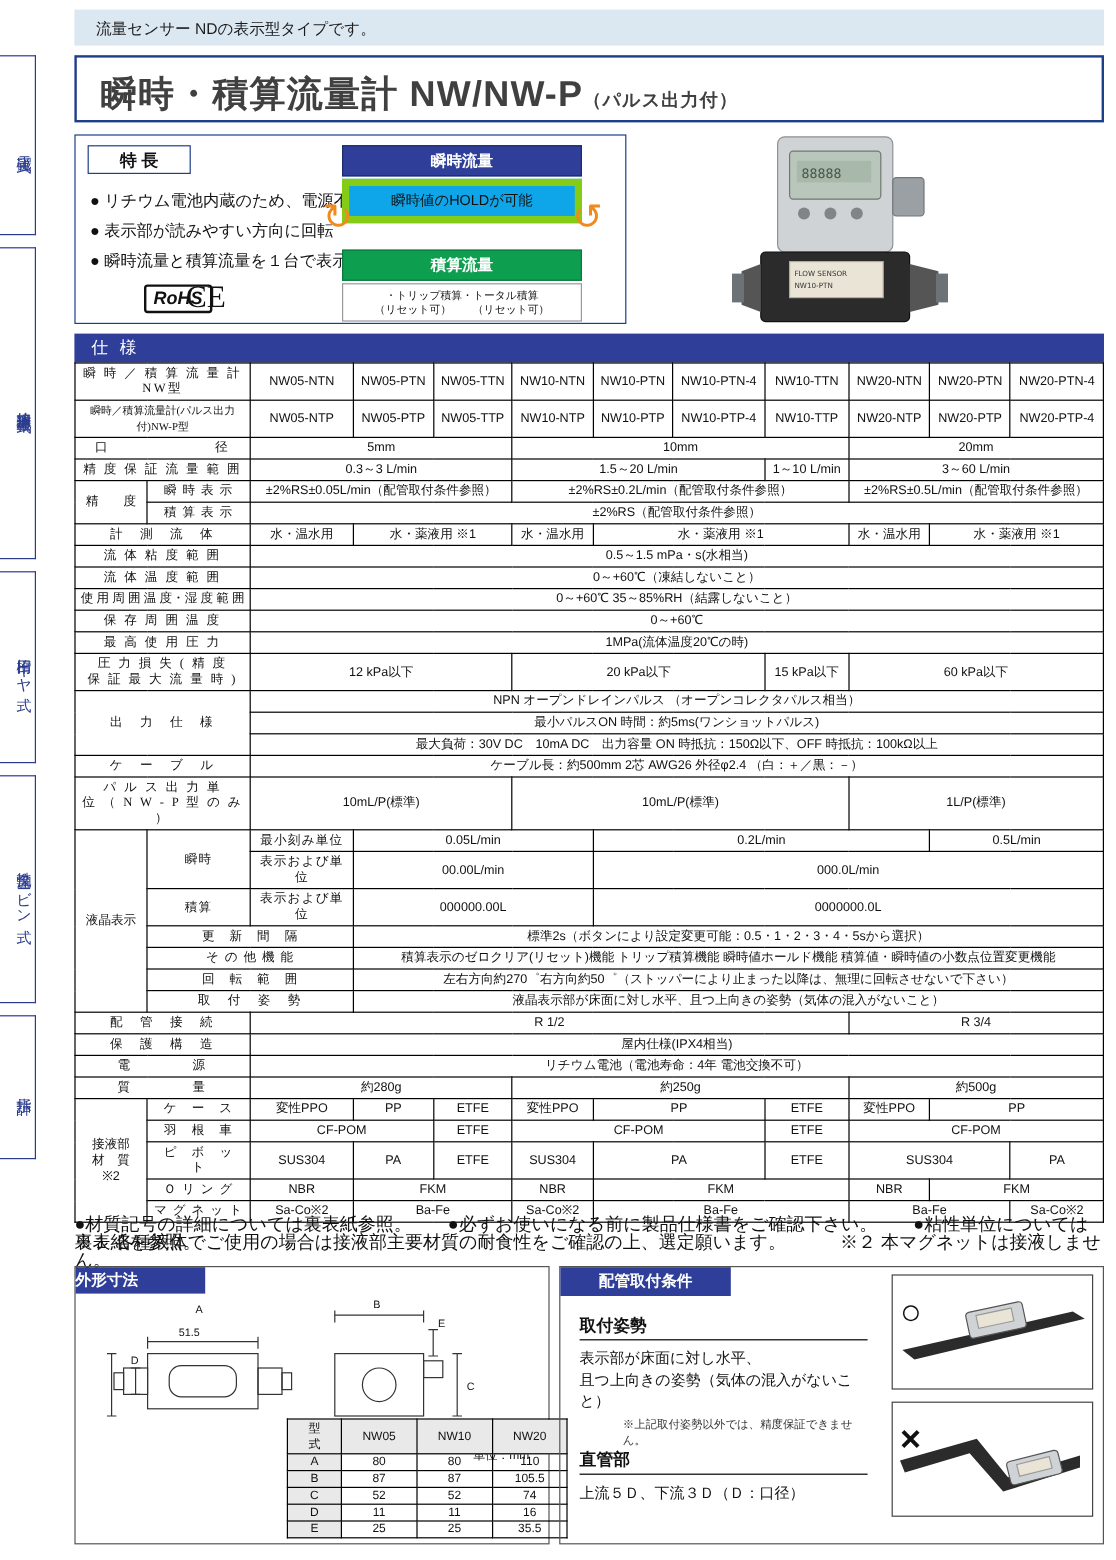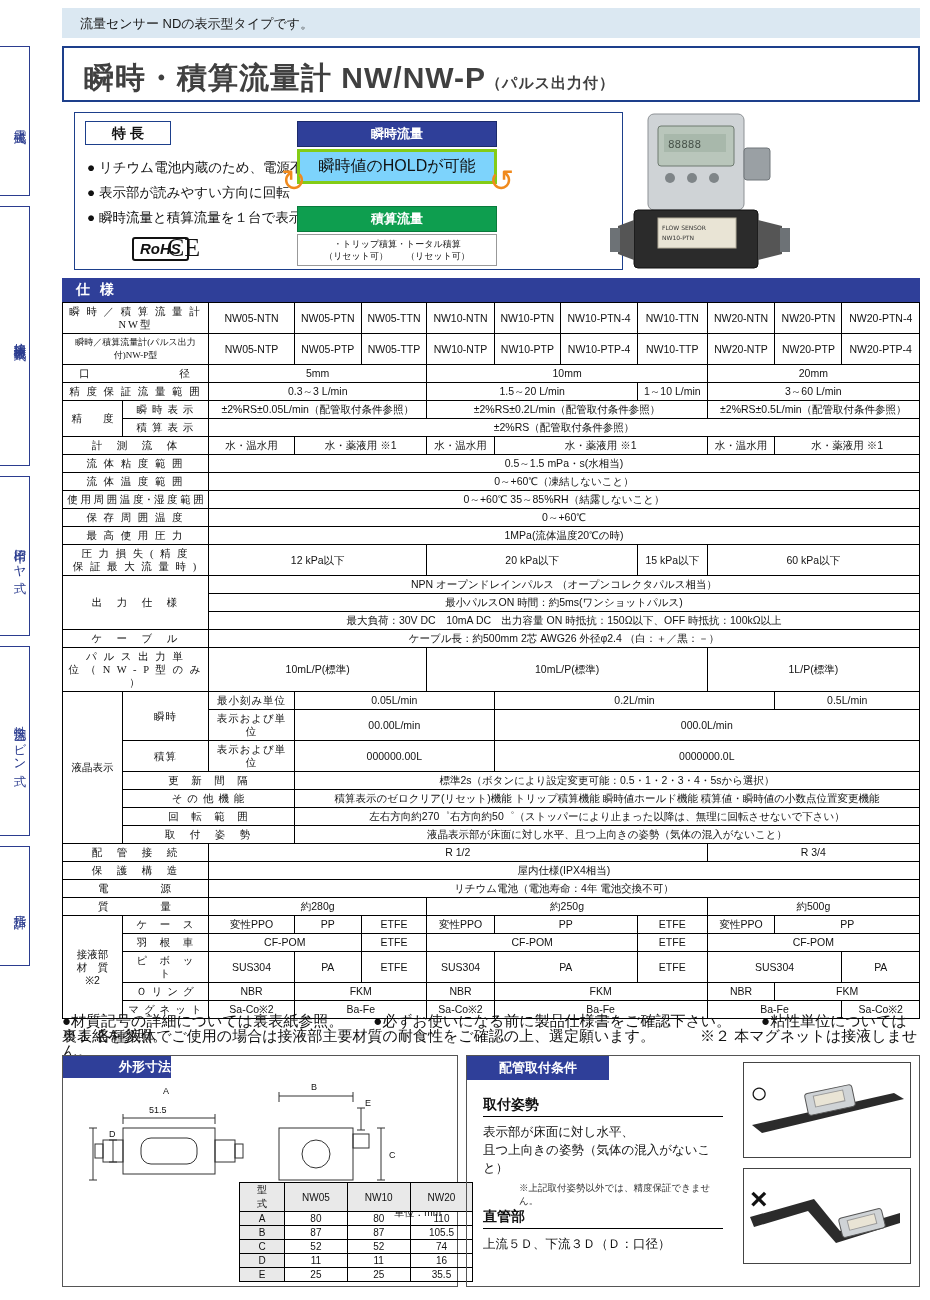--- a/index.html
+++ b/index.html
@@ -47,21 +47,21 @@
     background:#fff;
   }
   .title-box .ttl {
     font-size:30px; font-weight:bold; color:#404040;
     padding:10px 16px 0 20px; letter-spacing:1px;
   }
   .title-box .ttl .sub { font-size:15px; font-weight:bold; }
 
   
   .feature-box {
-    position:absolute; left:74px; top:112px; width:549px; height:158px;
+    position:absolute; left:62px; top:112px; width:460px; height:158px;
     border:1px solid #1d3f8b; background:#fff;
   }
   .feat-title {
     margin:8px 0 0 10px; width:86px; height:24px;
     border:1px solid #1d3f8b; text-align:center;
     font-size:14px; font-weight:bold; line-height:22px; color:#111;
   }
   .feat-list { margin:10px 0 0 12px; font-size:13.5px; line-height:25px; }
   .rohs {
     position:absolute; left:12px; top:124px;
@@ -74,22 +74,22 @@
     position:absolute; left:92px; top:120px; font-size:26px;
     font-family:"Liberation Serif", serif;
   }
   
   .flowbox { position:absolute; left:222px; top:8px; width:200px; }
   .flow-blue {
     background:#2f3f99; color:#fff; text-align:center;
     font-size:13px; font-weight:bold; padding:3px 0; border:1px solid #1b2a6b;
   }
   .flow-white {
-    border:3px solid #84cc16; font-size:16px; padding:4px 6px; text-align:center;
-    background:#7dd3fc; margin-top:2px;
+    border:6px solid #84cc16; font-size:12px; padding:4px 6px; text-align:center;
+    background:#0ea5e9; margin-top:2px;
   }
   .flow-green {
     background:#0e9e4f; color:#fff; text-align:center;
     font-size:13px; font-weight:bold; padding:3px 0; border:1px solid #0a7a3c;
     margin-top:22px;
   }
   .flow-white2 {
     border:1px solid #999; font-size:9px; padding:3px 20px; text-align:center;
     background:#fff; margin-top:2px; line-height:12px;
   }
@@ -100,21 +100,21 @@
   
   .photo {
     position:absolute; left:600px; top:108px; width:200px; height:190px;
   }
 
   
   .spec-head {
     position:absolute; left:62px; top:278px; width:858px; height:24px;
     background:#2f3f99; color:#fff;
   }
-  .spec-head span { font-size:14px; font-weight:bold; padding:3px 0 0 14px; display:block; letter-spacing:3px;}
+  .spec-head span { font-size:14px; font-weight:normal; padding:3px 0 0 14px; display:block; letter-spacing:3px;}
   table.spec {
     position:absolute; left:62px; top:302px; width:858px;
     border-collapse:collapse; font-size:10.5px;
   }
   table.spec td, table.spec th {
     border:1px solid #000; padding:2px 3px; text-align:center;
     height:17px; line-height:13px; background:#fff; color:#111;
   }
   td.lbl {
     background:#e9e9e9; font-weight:normal; width:112px;
@@ -132,21 +132,21 @@
   }
 
   
   .dim-box {
     position:absolute; left:62px; top:1055px; width:396px; height:232px;
     border:1px solid #555;
   }
   .dim-title {
     position:absolute; left:0; top:0; width:108px; height:22px;
     background:#2f3f99; color:#fff; font-size:13px; font-weight:bold;
-    text-align:right; line-height:21px;
+    text-align:left; line-height:21px;
   }
   .unit-label { position:absolute; right:16px; bottom:66px; font-size:10px;}
   table.dimtbl {
     position:absolute; left:176px; bottom:4px; border-collapse:collapse; font-size:10px;
   }
   table.dimtbl td { border:1px solid #000; width:44px; text-align:center; height:14px; padding:0 17px;}
   table.dimtbl td.h { background:#e9e9e9; width:34px; }
 
   
   .pipe-box {

